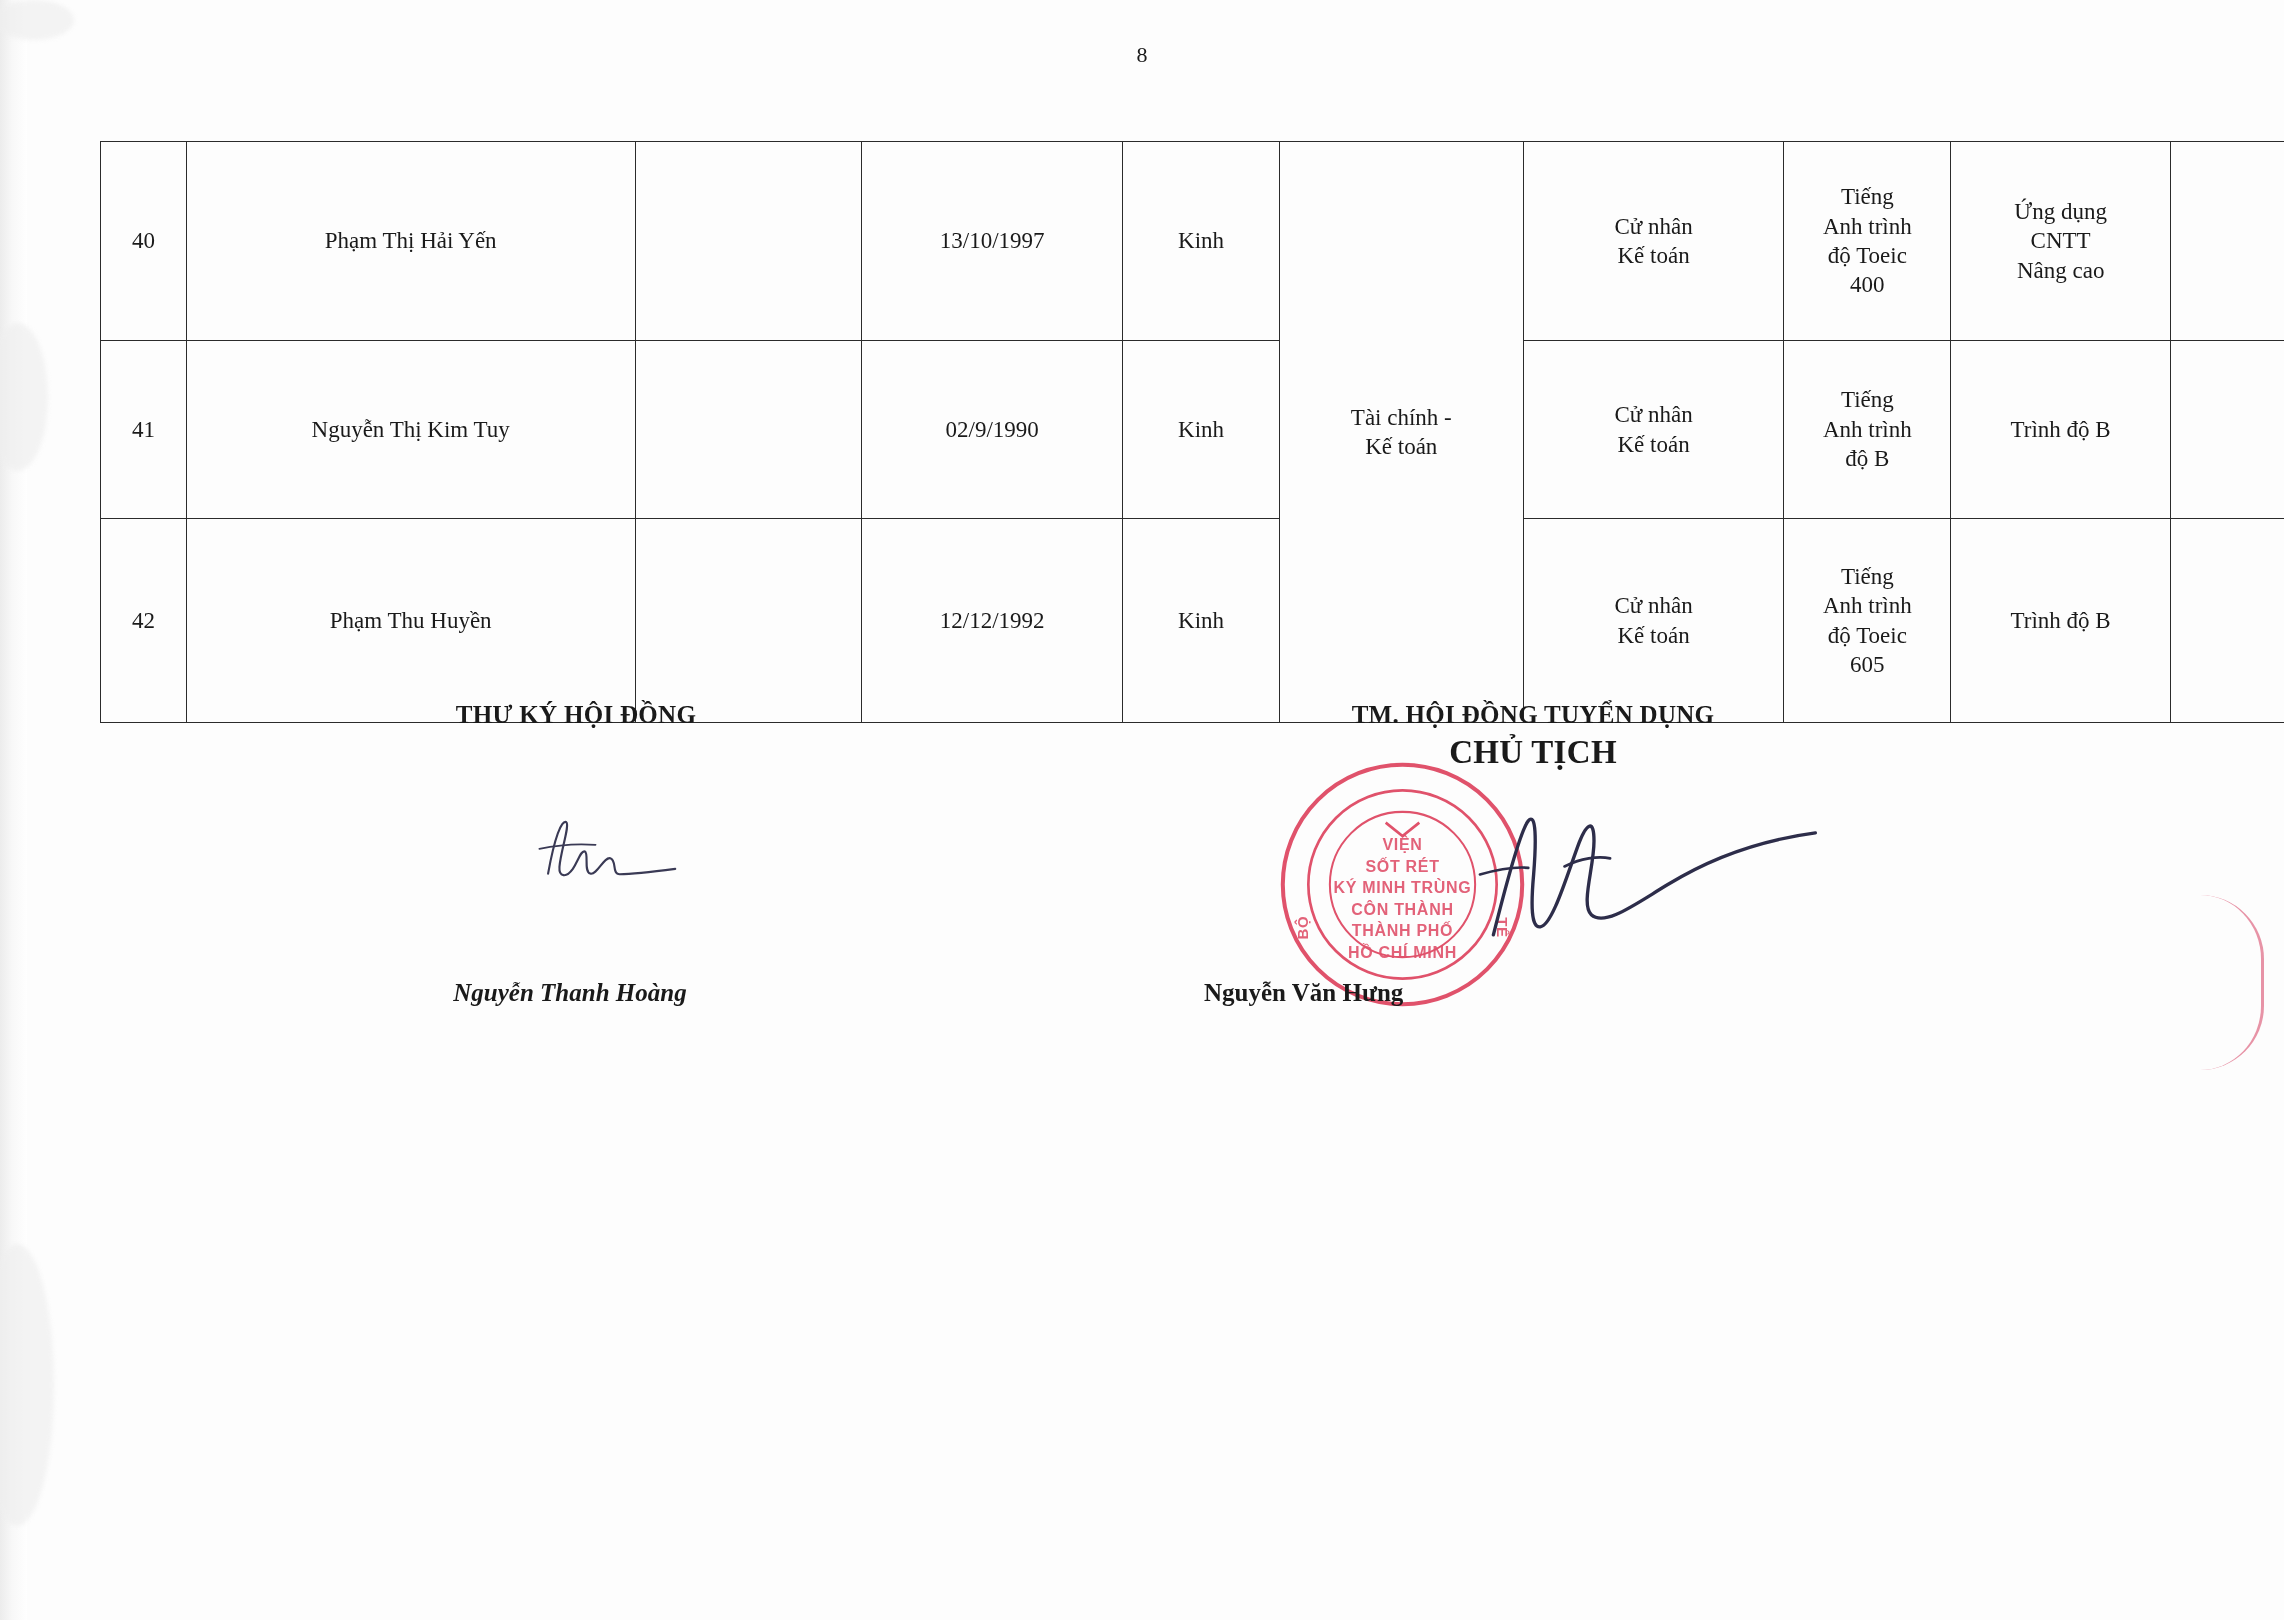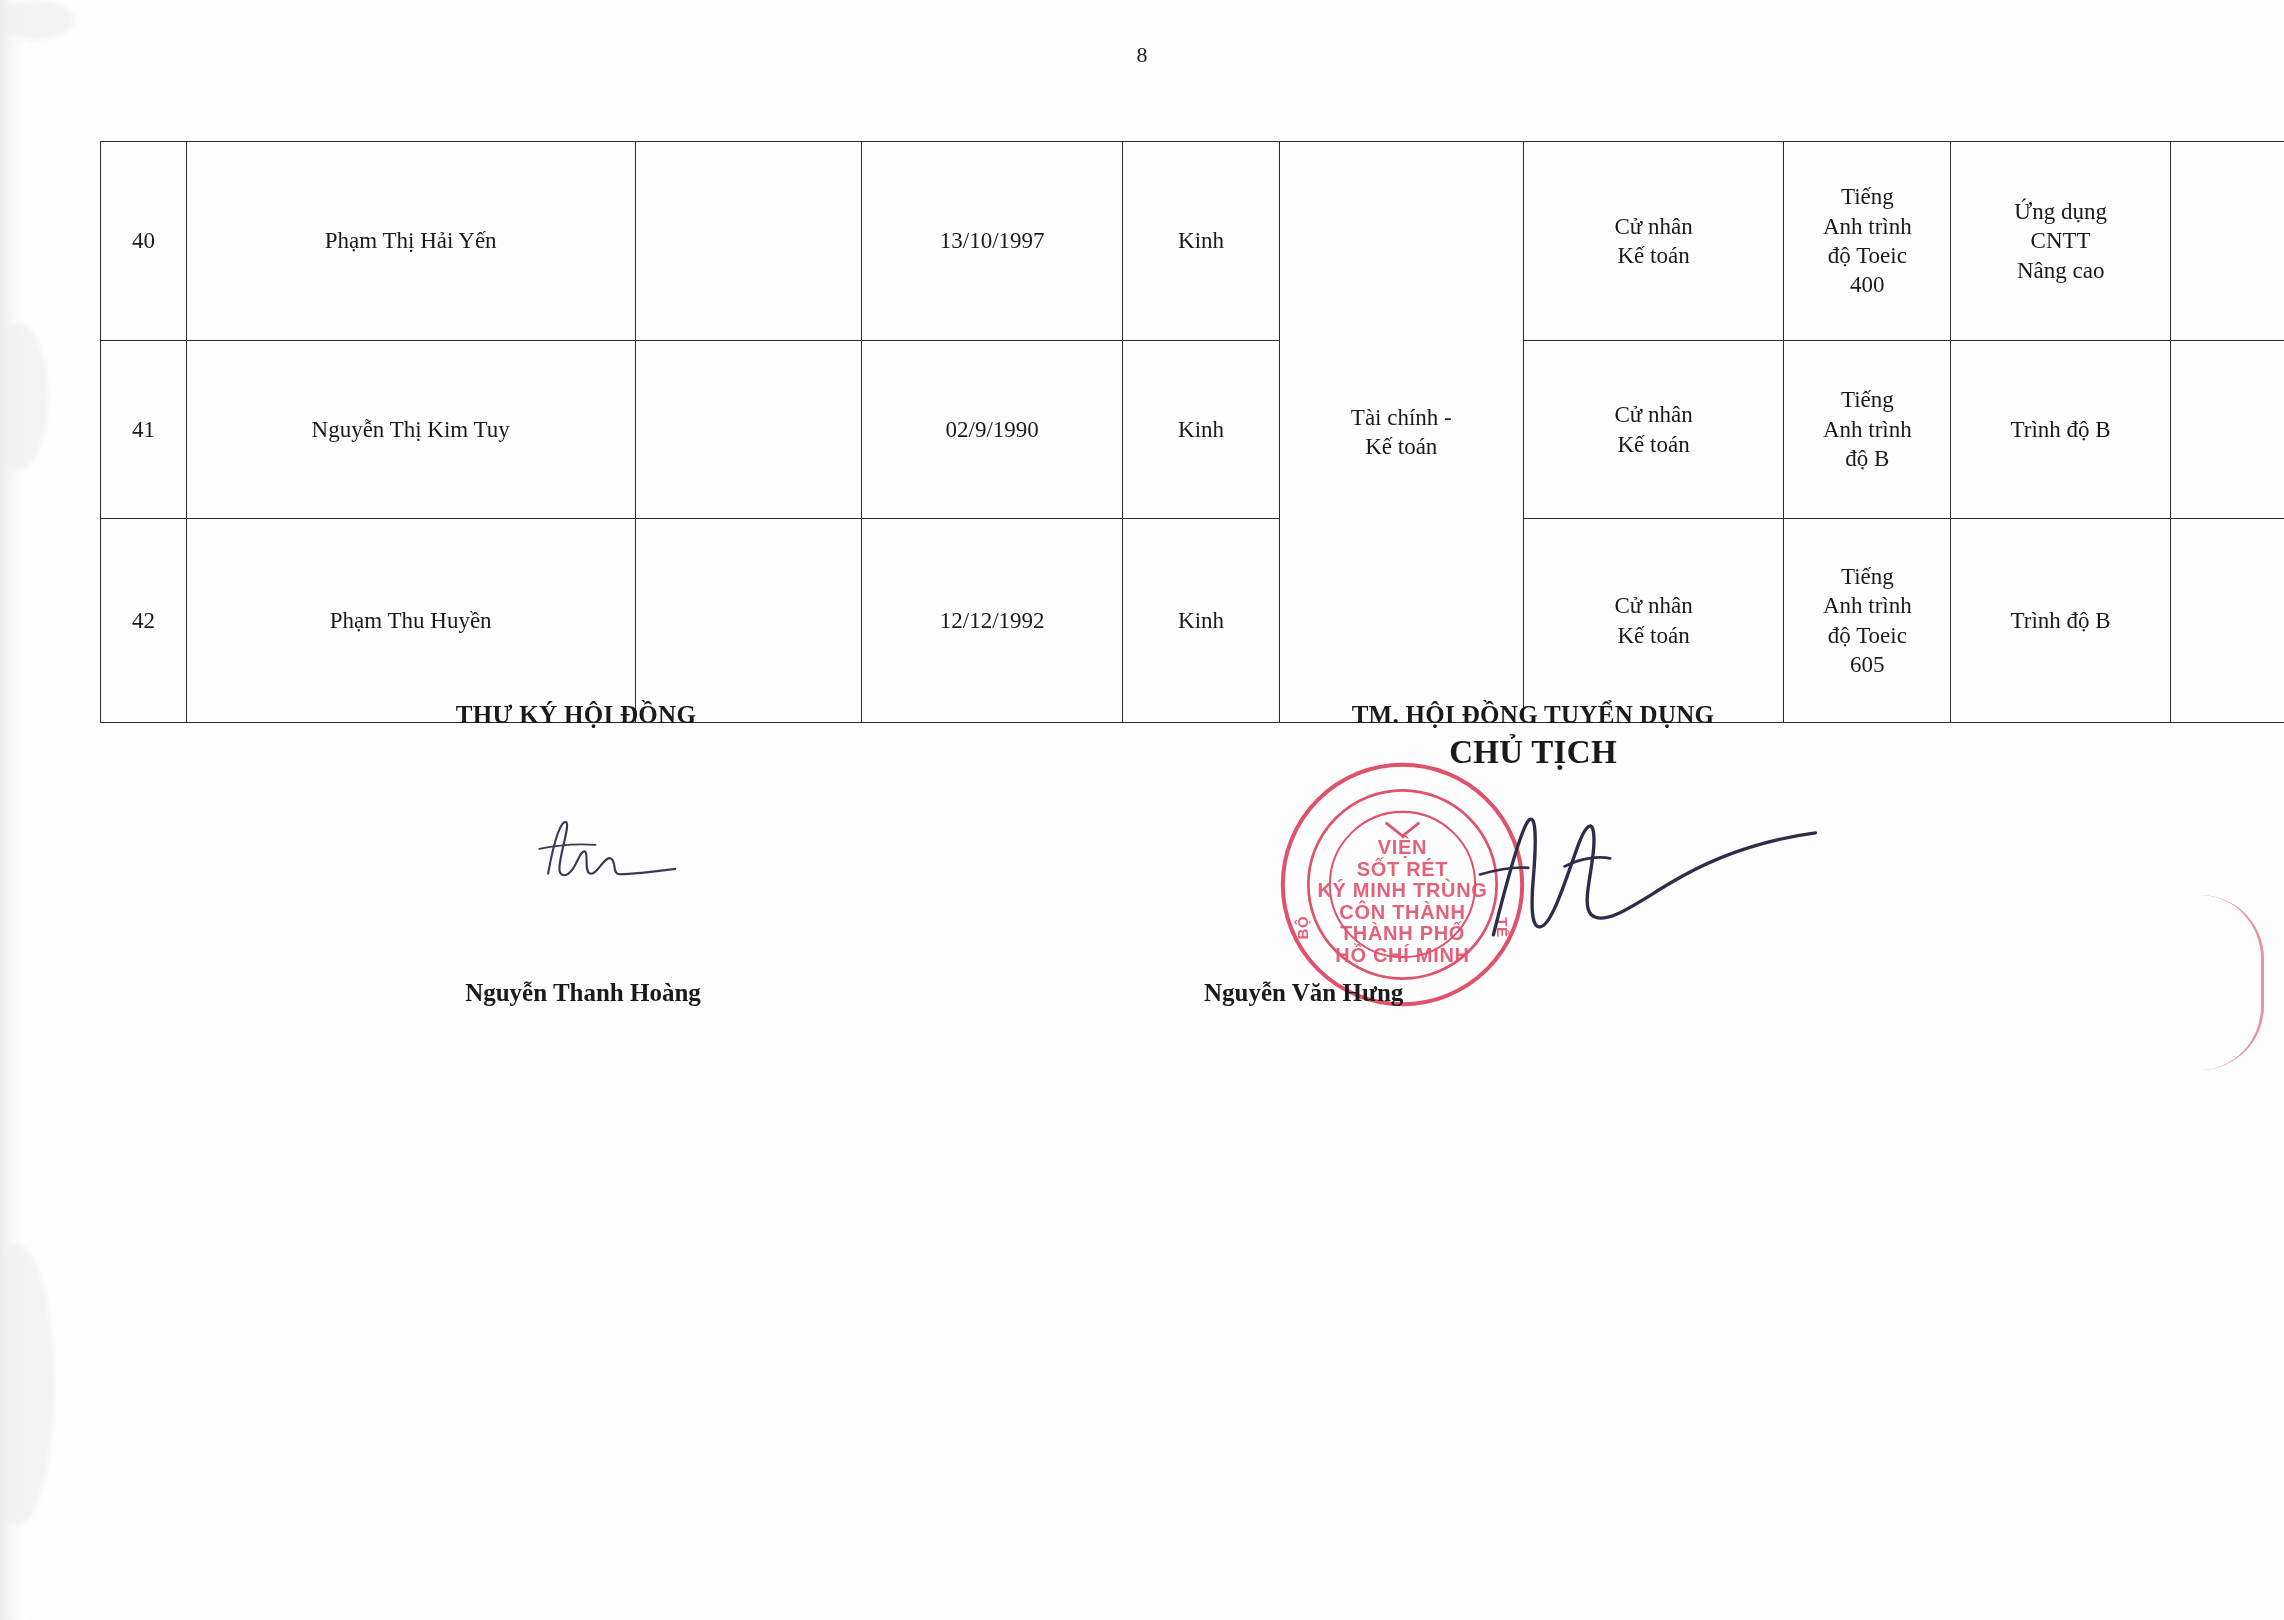--- a/index.html
+++ b/index.html
@@ -103,21 +103,21 @@
   }
   .sig-name {
     font-weight: bold;
     font-size: 25px;
     white-space: nowrap;
   }
 
   #sig-left  { left: 280px; top: 701px; width: 592px; }
   #sig-right { left: 1190px; top: 701px; width: 686px; }
 
-  .sig-left-name  { position: absolute; left: 287px; top: 979px; width: 592px; text-align:center; }
+  .sig-left-name  { position: absolute; left: 274px; top: 979px; width: 592px; text-align:center;font-style:italic; }
   .sig-right-name { position: absolute; left: 1204px; top: 979px; width: 686px; text-align:left; }
 
   
   .hand-left {
     position: absolute;
     left: 531px;
     top: 810px;
     width: 168px;
     height: 87px;
   }
@@ -137,21 +137,21 @@
     width: 269px;
     height: 269px;
   }
   .stamp-txt {
     position: absolute;
     width: 269px;
     text-align: center;
     color: #e0526b;
     font-family: "Liberation Sans", sans-serif;
     font-weight: bold;
-    font-size: 20px;
+    font-size: 16px;
     letter-spacing: 0.7px;
     opacity: .9;
   }
 
   .red-arc {
     position: absolute;
     right: 20px;
     top: 895px;
     width: 61px;
     height: 175px;

